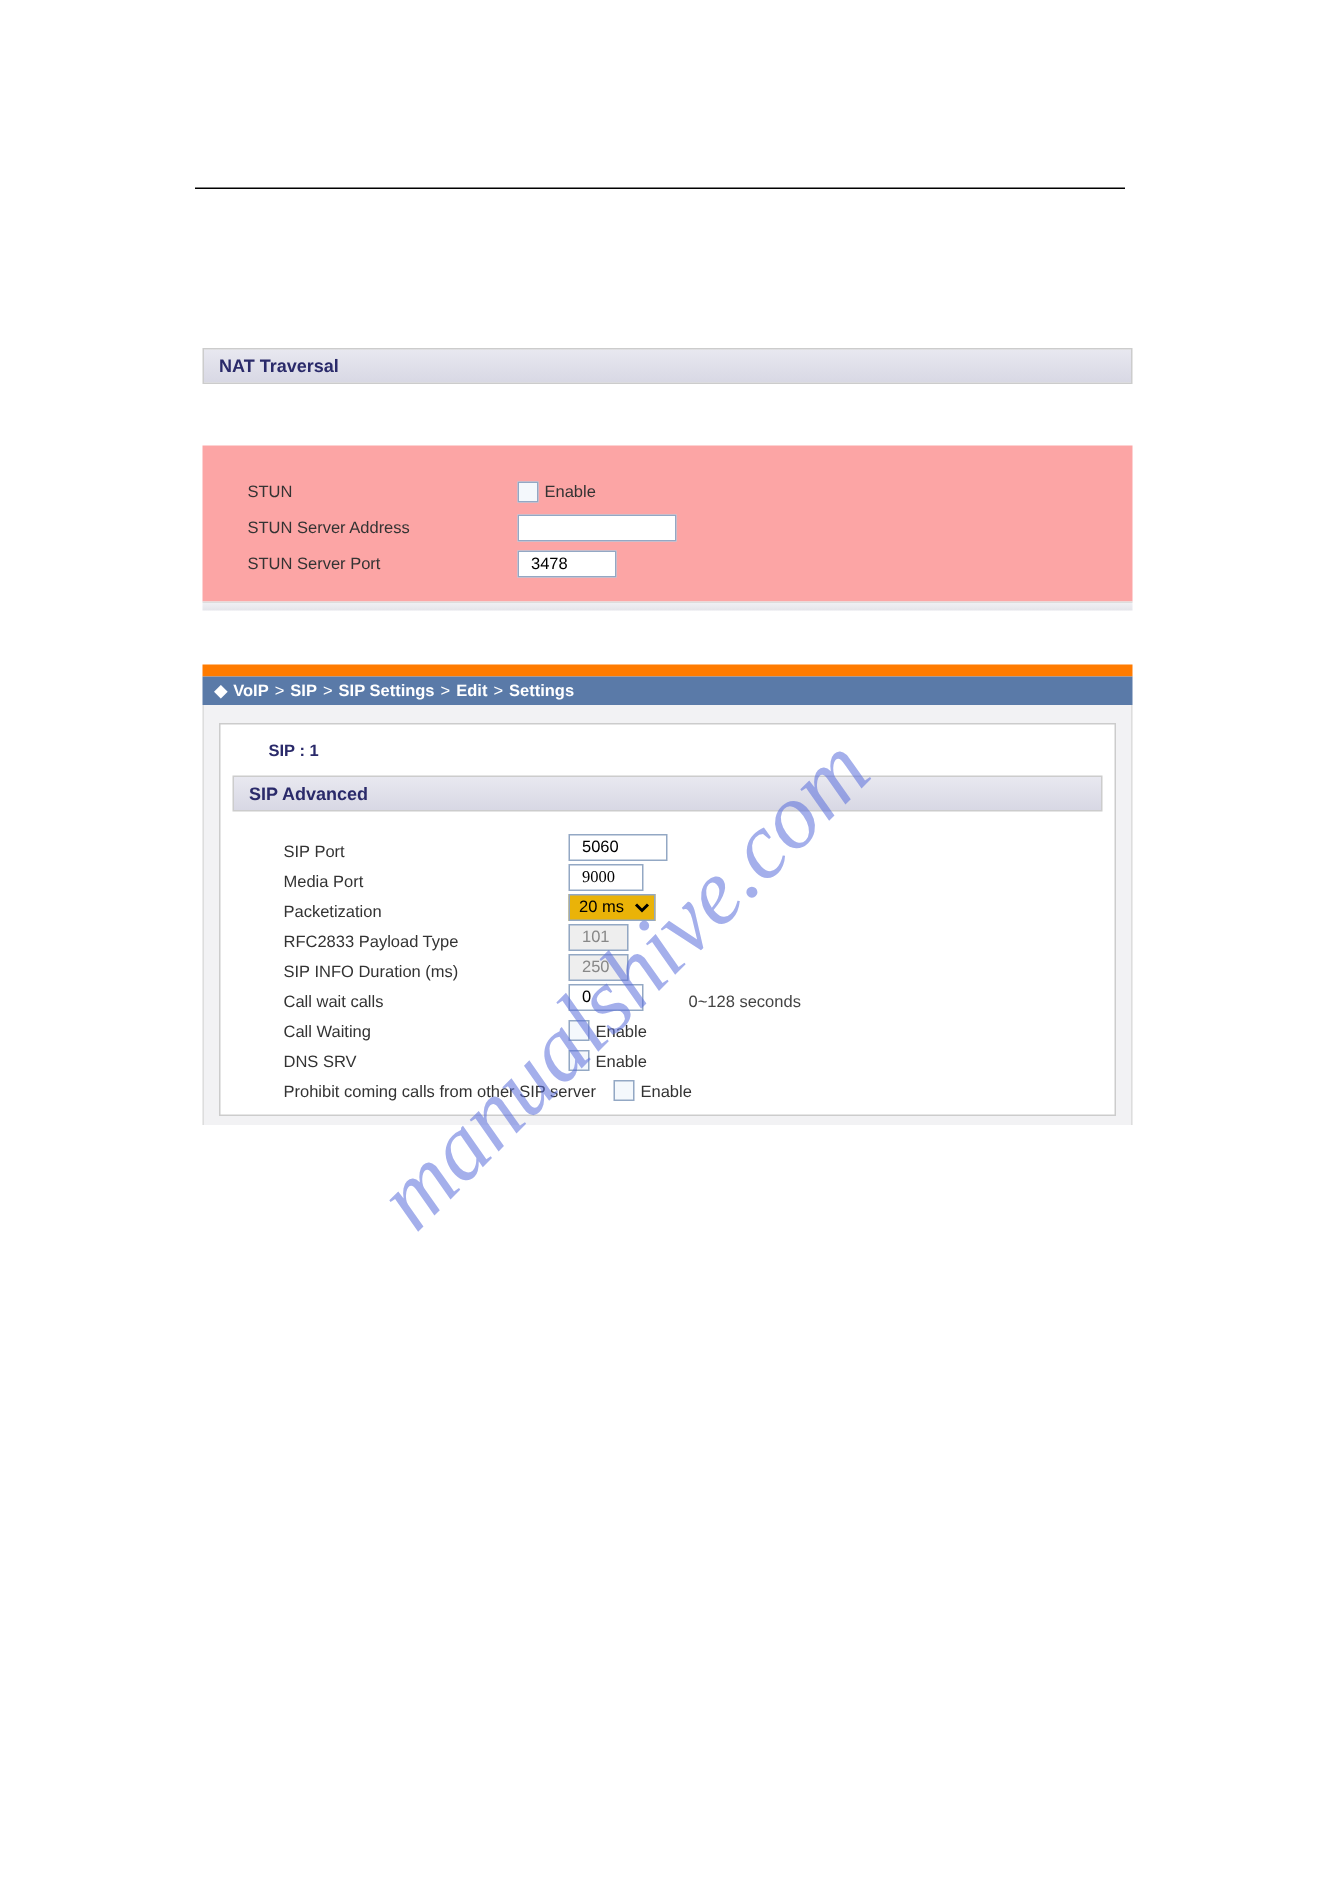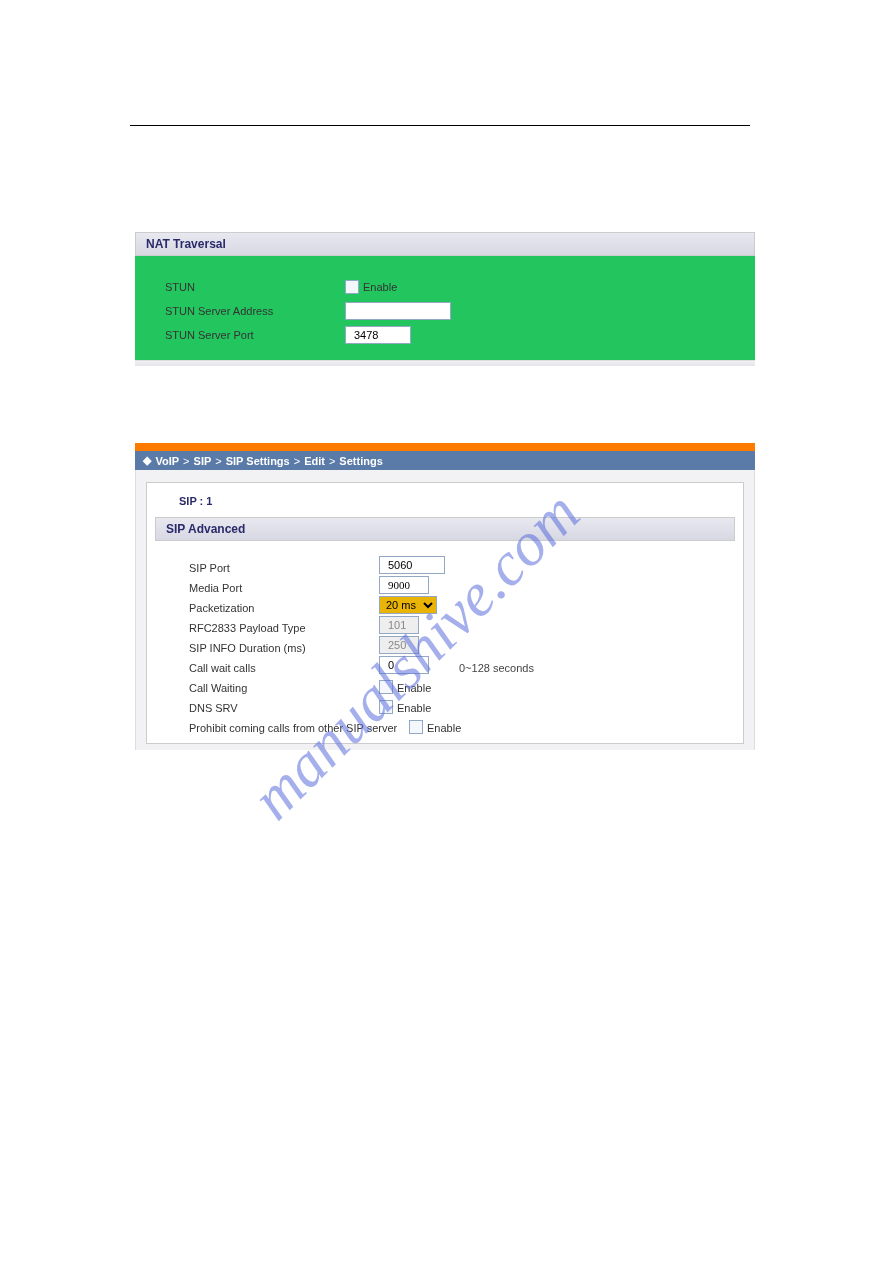--- a/index.html
+++ b/index.html
@@ -27,22 +27,23 @@
   }
   .section-header {
     background: linear-gradient(#e8e8f0, #d8d8e4);
     color: #2a2a6a;
     font-weight: bold;
     font-size: 12px;
     padding: 4px 10px;
     border: 1px solid #ccc;
   }
   .form-block {
-    background: #22c55e;
+    background: #fca5a5;
     padding: 20px 0 12px 30px;
+    margin-top: 41px;
   }
   .row {
     display: flex;
     align-items: center;
     height: 22px;
     margin-bottom: 2px;
   }
   .lbl {
     width: 180px;
     font-size: 11px;

